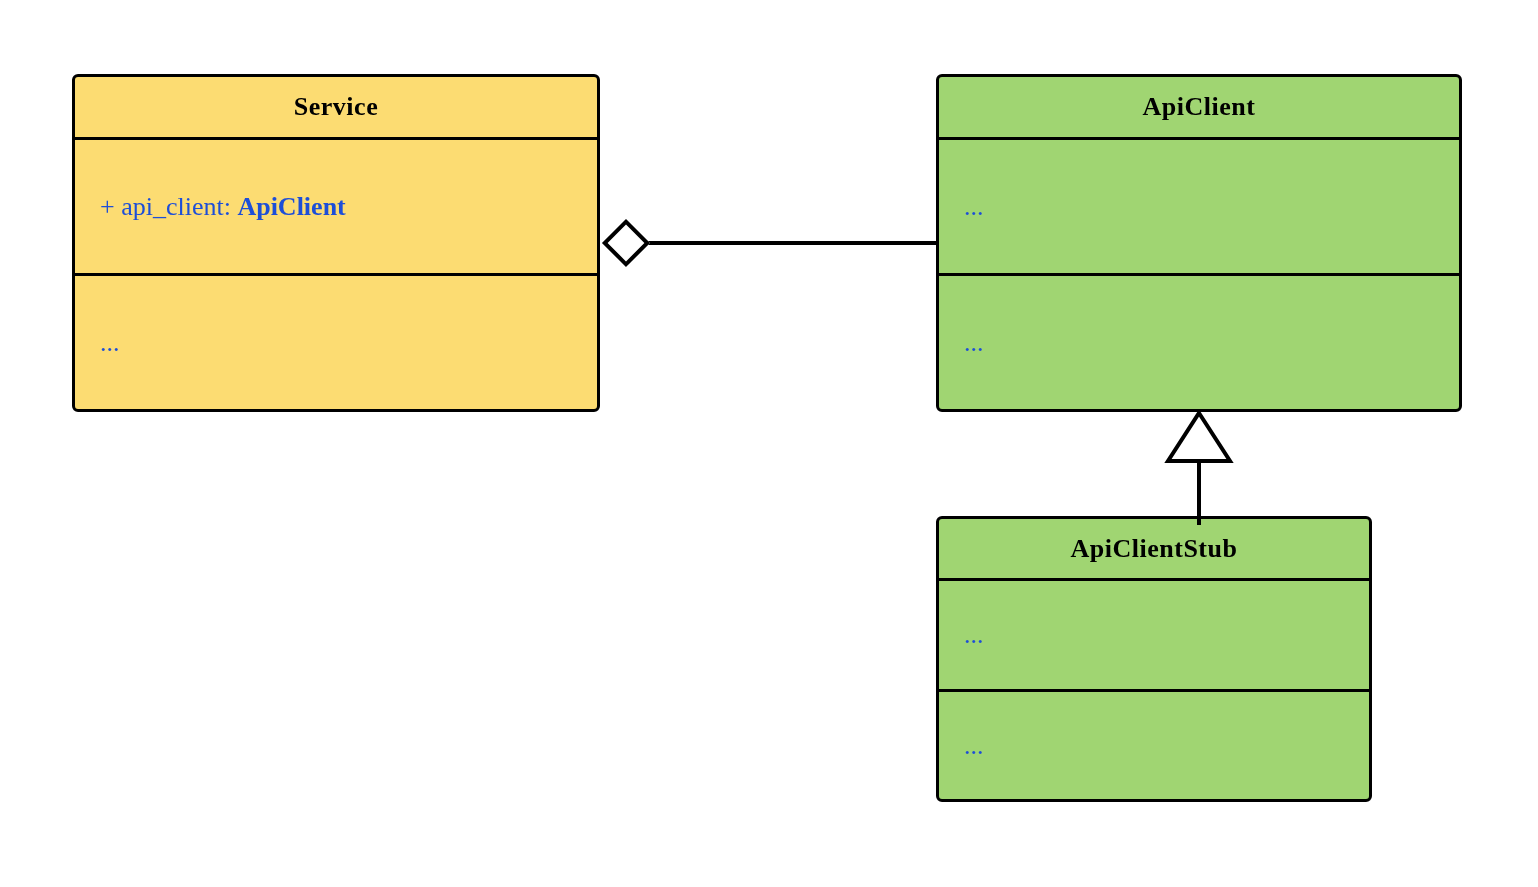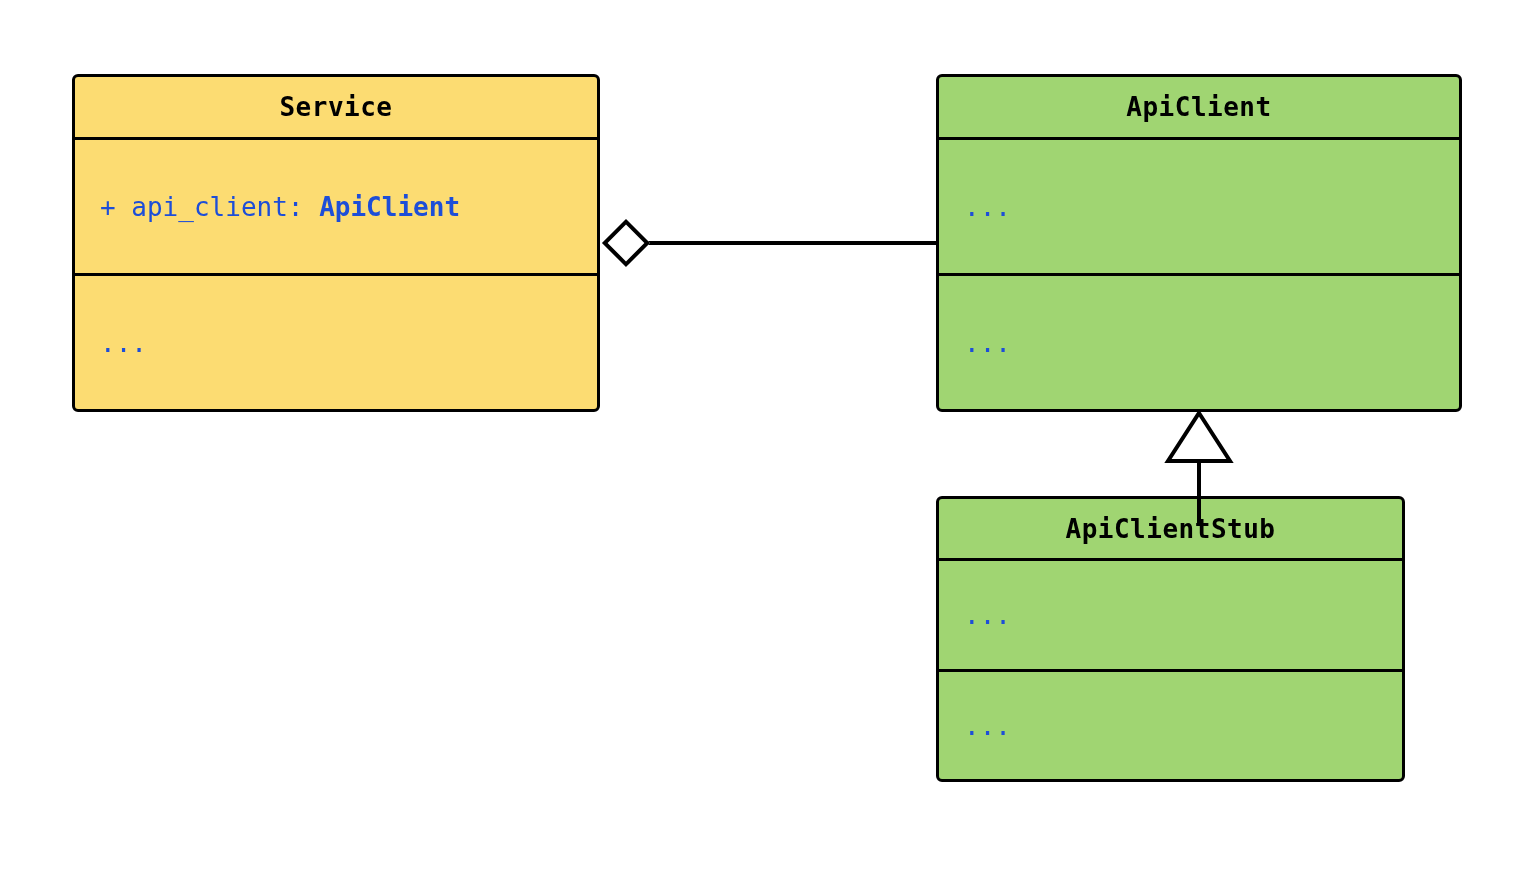--- a/index.html
+++ b/index.html
@@ -18,20 +18,21 @@
 
   
   .uml-class {
     position: absolute;
     box-sizing: border-box;
     border: 3px solid #000000;
     border-radius: 6px;
     overflow: hidden;
     display: flex;
     flex-direction: column;
+    font-family: Liberation Serif, serif;
   }
   .uml-class.fill-yellow { background: #fcdc72; }
   .uml-class.fill-green  { background: #a0d572; }
 
   .uml-title {
     box-sizing: border-box;
     flex: 0 0 auto;
     display: flex;
     align-items: center;
     justify-content: center;
@@ -102,21 +103,21 @@
   <div class="uml-class fill-green" style="left:936px; top:74px; width:526px; height:338px;">
     <div class="uml-title" style="height:63px;">ApiClient</div>
     <div class="uml-compartment divider-below" style="height:136px;">
       <span>...</span>
     </div>
     <div class="uml-compartment" style="height:133px;">
       <span>...</span>
     </div>
   </div>
 
-  <div class="uml-class fill-green" style="left:936px; top:496px; width:469px; height:286px;">
+  <div class="uml-class fill-green" style="left:936px; top:516px; width:436px; height:286px;">
     <div class="uml-title" style="height:62px;">ApiClientStub</div>
     <div class="uml-compartment divider-below" style="height:111px;">
       <span>...</span>
     </div>
     <div class="uml-compartment" style="height:107px;">
       <span>...</span>
     </div>
   </div>
 
   <div class="edge-line horizontal" style="left:644px; top:241px; width:294px;"></div>

